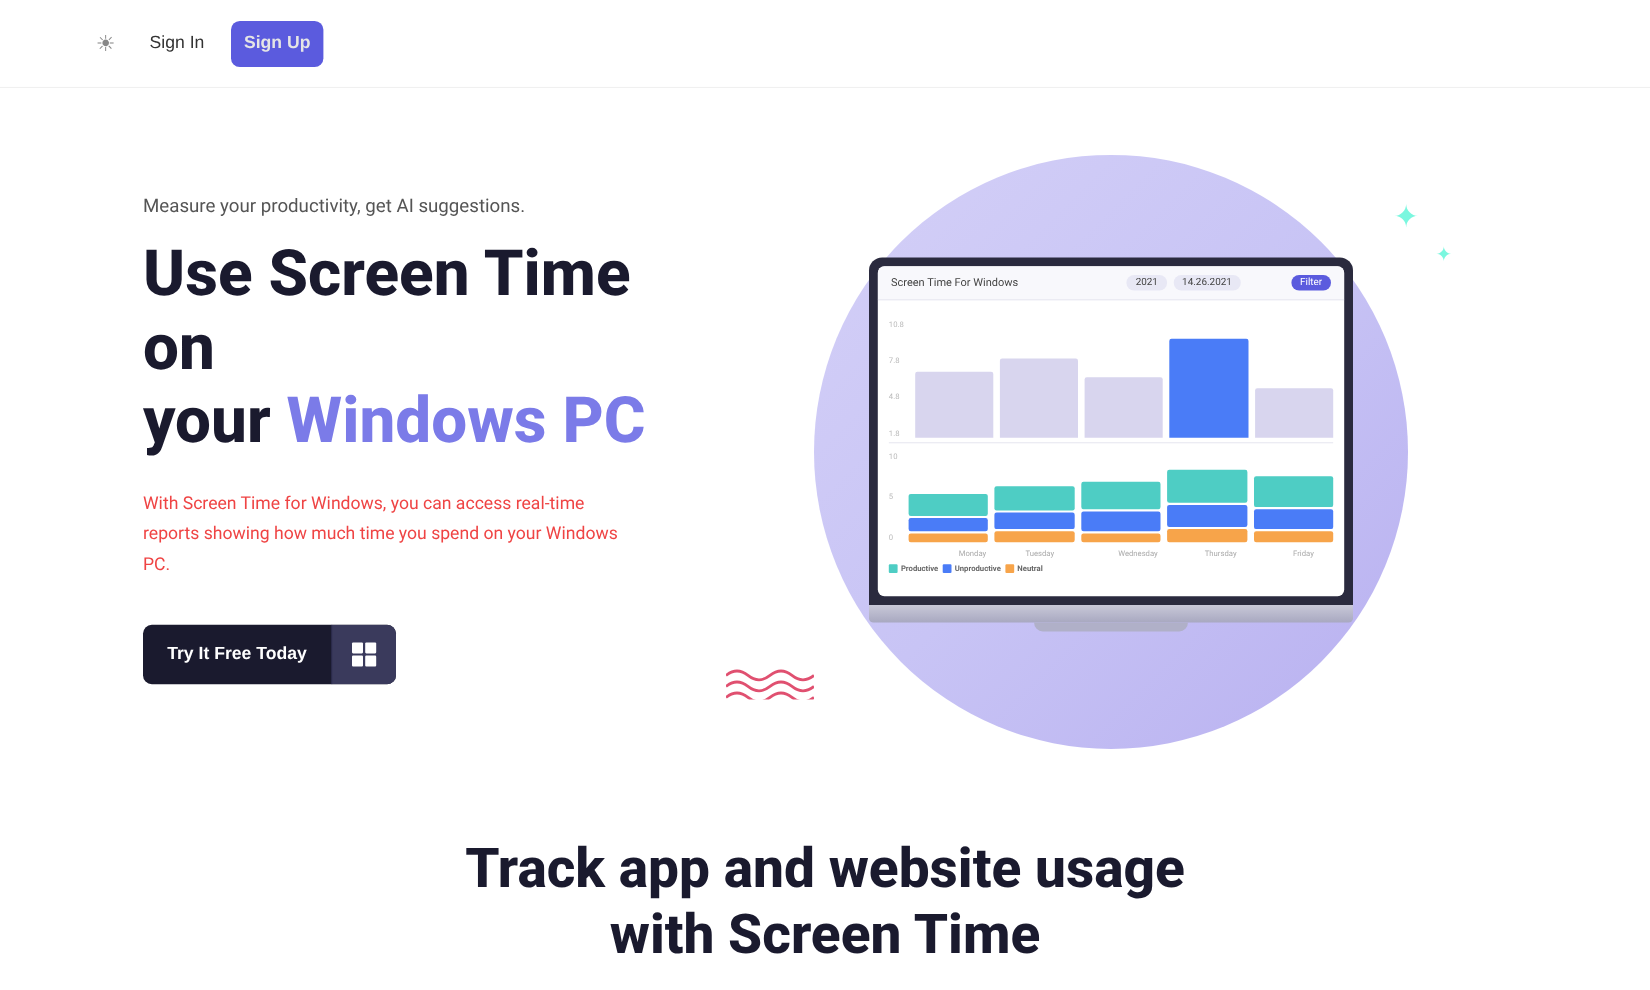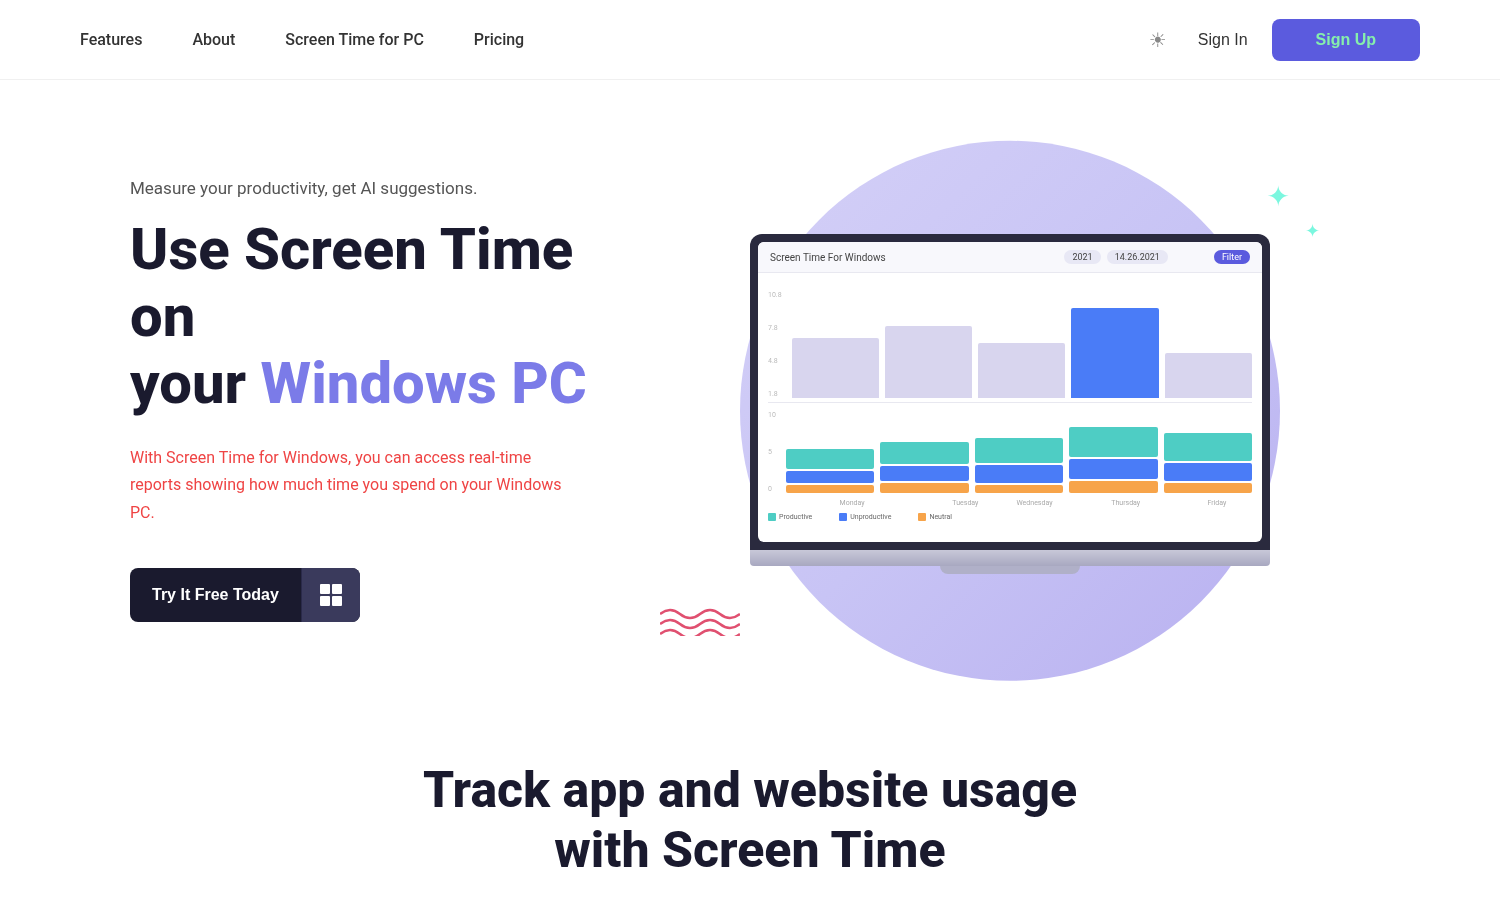--- a/index.html
+++ b/index.html
@@ -72,23 +72,23 @@
     .sign-in-btn {
       background: none;
       border: none;
       font-size: 16px;
       font-weight: 500;
       color: #333;
       cursor: pointer;
     }
     .sign-up-btn {
       background: #5b5bde;
-      color: #86efac;
+      color: #e5e5e5;
       border: none;
-      padding: 12px 44px;
+      padding: 12px 12px;
       border-radius: 8px;
       font-size: 16px;
       font-weight: 600;
       cursor: pointer;
     }
 
     
     .hero {
       display: flex;
       align-items: center;
@@ -218,21 +218,21 @@
       border-radius: 50%;
       background: linear-gradient(135deg, #d4d0f7 0%, #c8c4f5 50%, #b8b0f0 100%);
       top: 50%;
       left: 50%;
       transform: translate(-50%, -48%);
       z-index: 0;
     }
     .laptop-wrapper {
       position: relative;
       z-index: 2;
-      width: 520px;
+      width: 440px;
     }
     
     .laptop-body {
       background: #2a2a3e;
       border-radius: 12px 12px 0 0;
       padding: 8px;
       position: relative;
     }
     .laptop-screen {
       background: #fff;
@@ -319,26 +319,20 @@
       color: #1a1a2e;
       line-height: 1.2;
       margin-bottom: 28px;
     }
   </style>
 </head>
 <body>
 
 <nav>
 
-  <ul class="nav-links">
-    <li><a href="#">Features</a></li>
-    <li><a href="#">About</a></li>
-    <li><a href="#">Screen Time for PC</a></li>
-    <li><a href="#">Pricing</a></li>
-  </ul>
 
   <div class="nav-right">
     <button class="theme-toggle">☀</button>
     <button class="sign-in-btn">Sign In</button>
     <button class="sign-up-btn">Sign Up</button>
   </div>
 </nav>
 
 <section class="hero">
   <div class="hero-left">
@@ -457,27 +451,27 @@
               <div style="flex:1;display:flex;flex-direction:column;gap:2px;">
                 <div style="height:28px;background:#4ecdc4;border-radius:2px;"></div>
                 <div style="height:18px;background:#4a7cf7;border-radius:2px;"></div>
                 <div style="height:10px;background:#f7a44a;border-radius:2px;"></div>
               </div>
             </div>
 
             <div style="display:flex;gap:21px;margin-top:2px;">
               <div style="width:28px;"></div>
               <div style="flex:1;font-size:7px;color:#aaa;text-align:center;">Monday</div>
-              <div style="flex:1;font-size:7px;color:#aaa;text-align:right;">Tuesday</div>
+              <div style="flex:1;font-size:7px;color:#aaa;text-align:left;">Tuesday</div>
               <div style="flex:1;font-size:7px;color:#aaa;text-align:center;">Wednesday</div>
               <div style="flex:1;font-size:7px;color:#aaa;text-align:center;">Thursday</div>
               <div style="flex:1;font-size:7px;color:#aaa;text-align:center;">Friday</div>
             </div>
 
-            <div style="display:flex;gap:27px;margin-top:6px;">
+            <div style="display:flex;gap:4px;margin-top:6px;font-weight:bold;">
               <div style="display:flex;align-items:center;gap:3px;">
                 <div style="width:8px;height:8px;background:#4ecdc4;border-radius:1px;"></div>
                 <span style="font-size:7px;color:#666;">Productive</span>
               </div>
               <div style="display:flex;align-items:center;gap:3px;">
                 <div style="width:8px;height:8px;background:#4a7cf7;border-radius:1px;"></div>
                 <span style="font-size:7px;color:#666;">Unproductive</span>
               </div>
               <div style="display:flex;align-items:center;gap:3px;">
                 <div style="width:8px;height:8px;background:#f7a44a;border-radius:1px;"></div>

